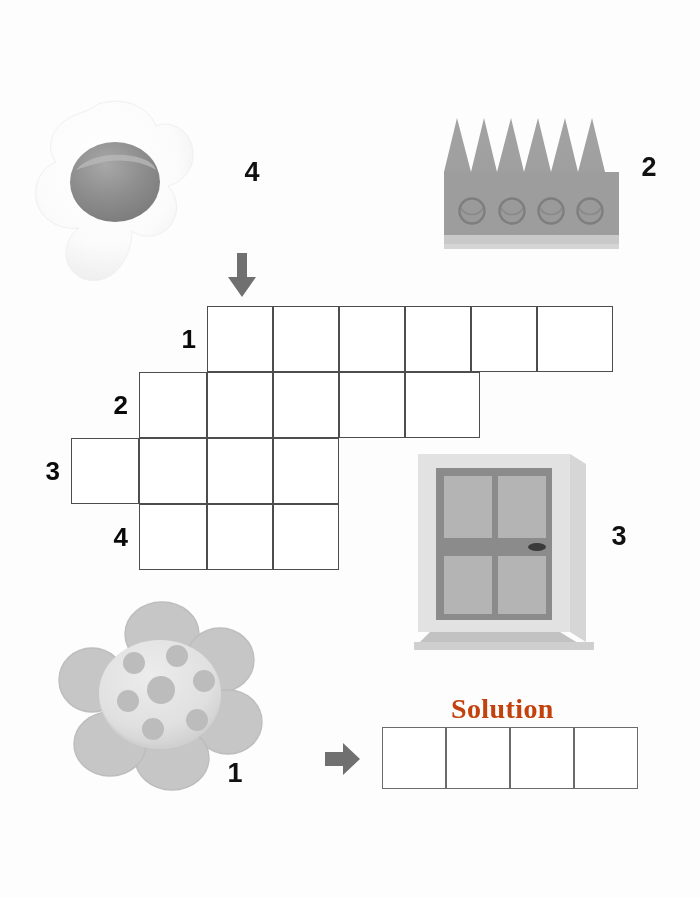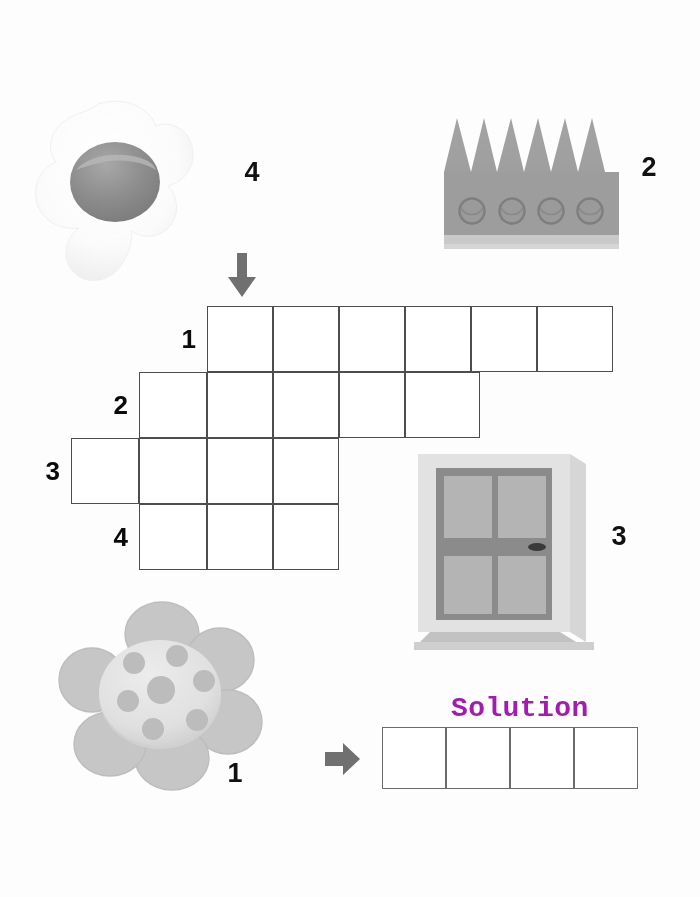--- a/index.html
+++ b/index.html
@@ -48,24 +48,24 @@
   .cell {
     position: absolute;
     box-sizing: border-box;
     border: 1.6px solid #4d4d4d;
     background: #ffffff;
   }
 
   
   .solution-title {
     position: absolute;
-    font-family: Liberation Mono, monospace;
+    font-family: Liberation Serif, serif;
     font-weight: bold;
     font-size: 28px;
-    color: #a21caf;
+    color: #c2410c;
     letter-spacing: 0.4px;
     line-height: 1;
   }
   .sol-cell {
     position: absolute;
     box-sizing: border-box;
     border: 1.8px solid #6b6b6b;
     background: #ffffff;
   }
 

